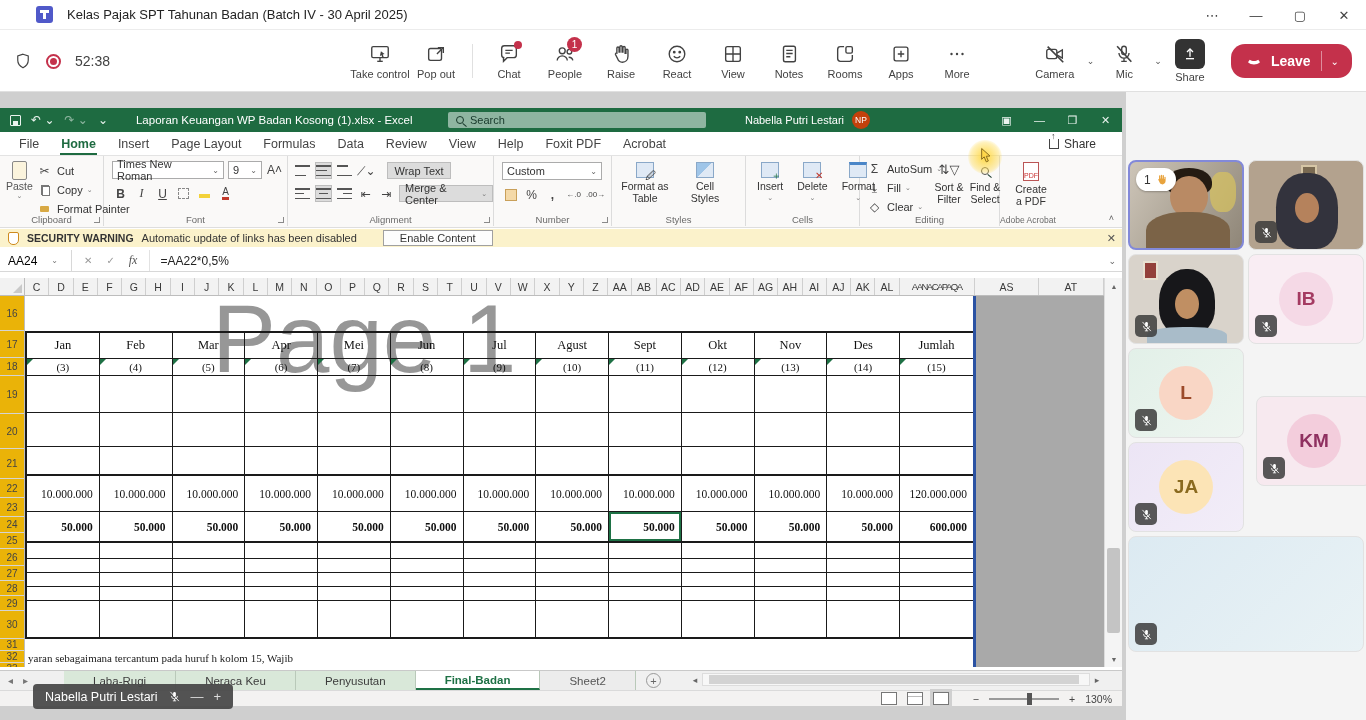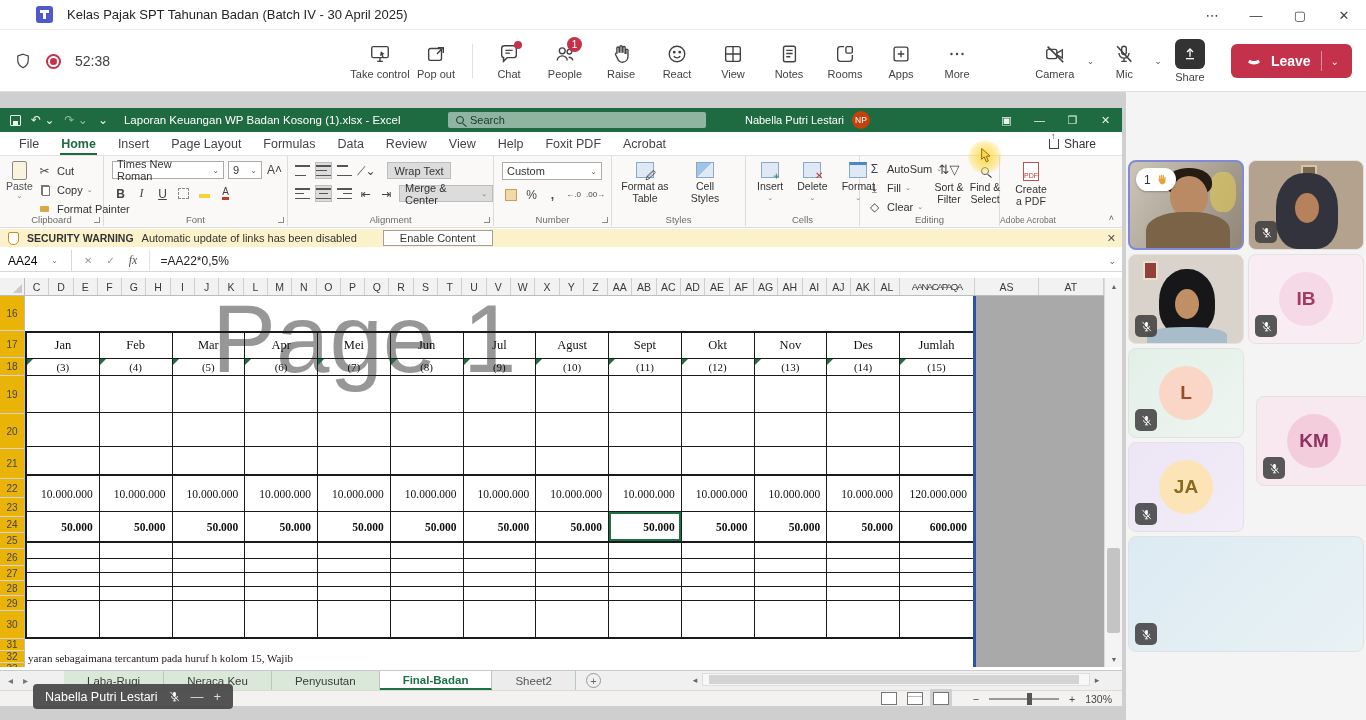--- a/index.html
+++ b/index.html
@@ -26,36 +26,36 @@
   .tbtn { width:56px; height:56px; display:flex; flex-direction:column; align-items:center; justify-content:center; gap:3px; border-radius:4px; position:relative; }
   .tbtn svg { width:22px; height:22px; stroke:#424242; fill:none; stroke-width:1.5; }
   .tlabel { font-size:11px; color:#424242; white-space:nowrap; }
   .badge-dot { position:absolute; top:8px; left:33px; width:8px; height:8px; background:#c4314b; border-radius:50%; }
   .badge-num { position:absolute; top:4px; left:30px; min-width:15px; height:15px; background:#c4314b; border-radius:8px; color:#fff; font-size:10px; display:flex; align-items:center; justify-content:center; padding:0 3px; }
   .tt-right { position:absolute; right:14px; top:0; height:62px; display:flex; align-items:center; gap:4px; }
   .chev { font-size:9px; color:#555; padding:0 5px; }
   .sharebtn { width:30px; height:30px; background:#333; border-radius:6px; display:flex; align-items:center; justify-content:center; margin:0 4px; }
   .sharebtn svg { width:16px; height:16px; stroke:#fff; stroke-width:2; fill:none; }
   .tbtn-share { display:flex; flex-direction:column; align-items:center; gap:2px; margin-right:10px;}
-  .leavebtn { height:34px; background:#c4314b; border-radius:6px; display:flex; align-items:center; color:#fff; padding:0 4px 0 14px; margin-left:8px; }
+  .leavebtn { height:34px; background:#c4314b; border-radius:14px; display:flex; align-items:center; color:#fff; padding:0 4px 0 14px; margin-left:8px; }
   .leavebtn .ltxt { font-size:14px; font-weight:bold; margin:0 10px 0 8px; }
   .leavebtn .lsep { width:1px; height:20px; background:rgba(255,255,255,.45); }
   .leavebtn .lchev { font-size:10px; padding:0 9px; }
 
   
   .sharebg { position:absolute; left:0; top:92px; width:1126px; height:628px; background:#cfcfcf; }
   .excel { position:absolute; left:0; top:108px; width:1122px; height:598px; background:#ffffff; font-size:12px; }
 
   
   .xtitle { position:absolute; left:0; top:0; width:100%; height:24px; background:#1e6b41; display:flex; align-items:center; color:#fff; }
   .qat { display:flex; align-items:center; gap:10px; margin-left:10px; font-size:12px; color:#eaf3ee; }
   .qat .dis { opacity:.55; }
   .saveic { width:11px; height:11px; border:1.4px solid #eaf3ee; border-radius:1px; position:relative; }
   .saveic::after { content:""; position:absolute; left:2px; bottom:0; width:5px; height:4px; background:#eaf3ee; }
-  .xdoc { margin-left:16px; font-size:11.5px; white-space:nowrap; }
+  .xdoc { margin-left:28px; font-size:11.5px; white-space:nowrap; }
   .xsearch { position:absolute; left:448px; top:4px; width:258px; height:16px; background:#8fb5a1; border-radius:2px; display:flex; align-items:center; gap:6px; padding:0 8px; color:#17382a; font-size:11px; }
   .mag { width:8px; height:8px; border:1.4px solid #17382a; border-radius:50%; position:relative; flex:0 0 auto;}
   .mag::after { content:""; position:absolute; left:6px; top:6px; width:5px; height:1.4px; background:#17382a; transform:rotate(40deg); transform-origin:0 0; }
   .xuser { position:absolute; right:252px; top:0; height:24px; display:flex; align-items:center; gap:8px; font-size:11px; }
   .npav { width:18px; height:18px; border-radius:50%; background:#c2410c; color:#fff; font-size:8.5px; display:flex; align-items:center; justify-content:center; }
   .xwin { position:absolute; right:0; top:0; height:24px; display:flex; }
   .xwin span { width:33px; display:flex; align-items:center; justify-content:center; font-size:11px; color:#eaf3ee; }
 
   
   .xmenurow { position:absolute; left:0; top:24px; width:100%; height:24px; background:#fff; border-bottom:1px solid #e3e3e3; display:flex; align-items:center; }
@@ -143,21 +143,21 @@
 
   
   .vscroll { position:absolute; left:1104px; top:170px; width:18px; height:389px; background:#f4f4f4; border-left:1px solid #dcdcdc; z-index:6; }
   .vscroll .arr { position:absolute; left:0; width:18px; height:16px; display:flex; align-items:center; justify-content:center; font-size:7px; color:#666; }
   .vthumb { position:absolute; left:2px; top:270px; width:13px; height:85px; background:#c4c4c4; border-radius:2px; }
 
   
   .tabrow { position:absolute; left:0; top:562px; width:1122px; height:20px; background:#f0f0f0; border-top:1px solid #c9c9c9; display:flex; align-items:stretch; font-size:11.5px; }
   .tabnav { display:flex; align-items:center; gap:10px; padding:0 10px 0 8px; color:#777; font-size:10px; }
   .stabs { display:flex; margin-left:26px; }
-  .stabs span { display:flex; align-items:center; padding:0 23px; background:#d9e8d9; color:#3c3c3c; border-right:1px solid #b9c9b9; }
+  .stabs span { display:flex; align-items:center; padding:0 29px; background:#d9e8d9; color:#3c3c3c; border-right:1px solid #b9c9b9; }
   .stabs span:nth-child(4) { background:#fff; color:#1e7145; font-weight:bold; border-bottom:2.5px solid #1e7145; }
   .stabs span:nth-child(5) { background:#ececec; color:#555; }
   .addsheet { width:15px; height:15px; border:1px solid #999; border-radius:50%; color:#666; font-size:11px; display:flex; align-items:center; justify-content:center; margin:2px 0 0 10px; }
   .hscroll { position:absolute; left:688px; top:563px; width:416px; height:17px; display:flex; align-items:center; z-index:2; }
   .hscroll .ha { width:14px; text-align:center; font-size:9px; color:#666; }
   .htrack { flex:1; height:13px; background:#f7f7f7; border:1px solid #ddd; position:relative; }
   .hthumb { position:absolute; left:6px; top:1px; height:9px; width:370px; background:#d3d3d3; }
 
   
   .statbar { position:absolute; left:0; top:582px; width:1122px; height:16px; background:#f3f2f1; border-top:1px solid #dadada; display:flex; align-items:center; justify-content:flex-end; gap:10px; font-size:10.5px; color:#444; padding-right:10px; }

